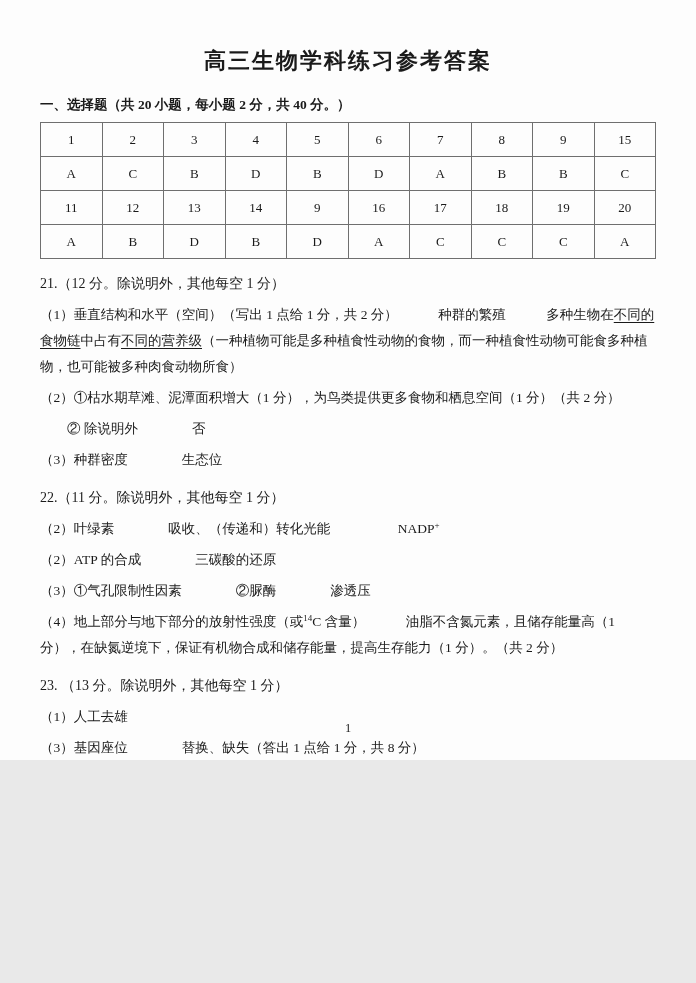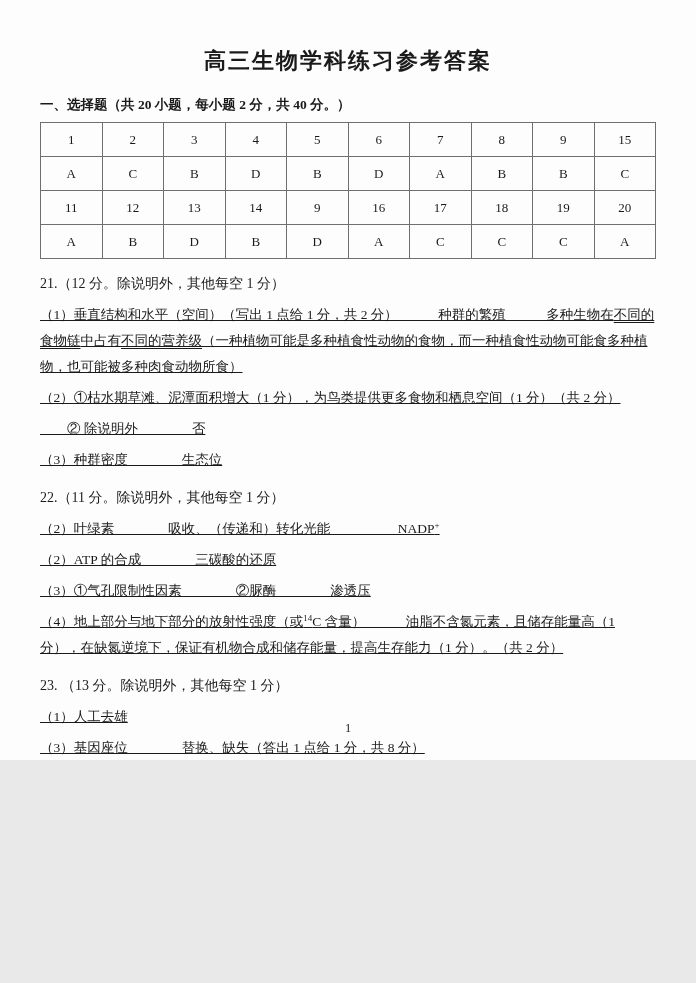--- a/index.html
+++ b/index.html
@@ -15,21 +15,21 @@
   }
   .sec-heading { font-weight:bold; font-size:13.5px; margin:8px 0 8px 0; }
   table.answers {
     width:100%; border-collapse:collapse; table-layout:fixed;
     margin:2px 0 12px 0;
   }
   table.answers td {
     border:1px solid #6f6f6f; text-align:center; vertical-align:middle;
     font-size:13px; height:31px; font-family:"Liberation Serif","DejaVu Serif",serif;
   }
-  .para { font-size:13.5px; line-height:26px; margin:5px 0;text-decoration:underline; }
+  .para { font-size:13.5px; line-height:26px; margin:5px 0; }
   .q-heading { font-size:14px; line-height:26px; margin:12px 0 4px 0; }
   .u { text-decoration:underline; text-underline-offset:3px; }
   sup { font-size:9px; line-height:0; }
   .page-number {
     position:absolute; left:0; right:0; bottom:24px;
     text-align:center; font-size:12.5px; color:#222;
   }
 </style>
 </head>
 <body>

